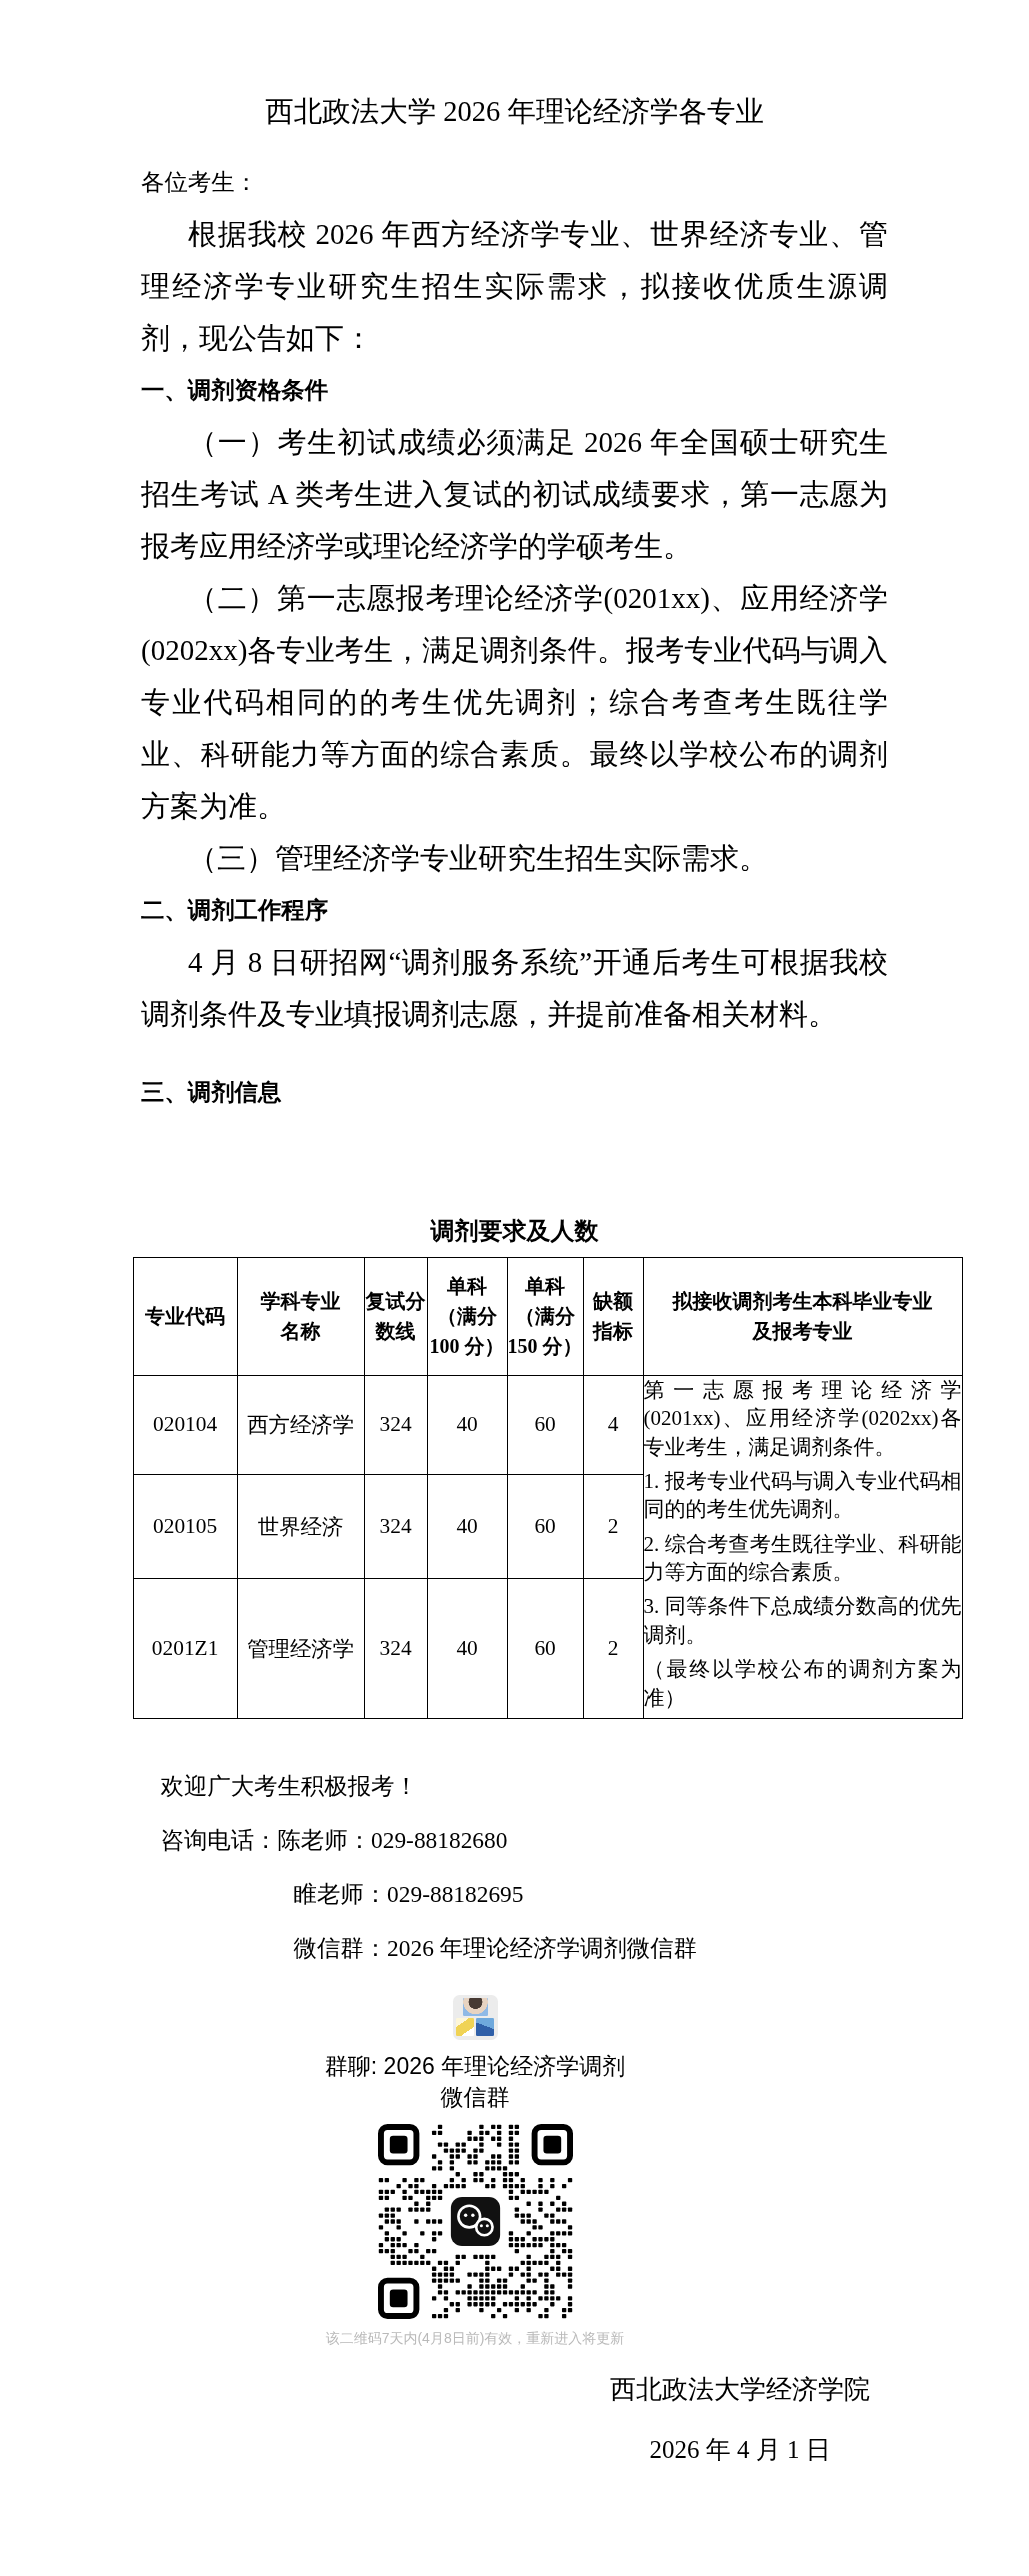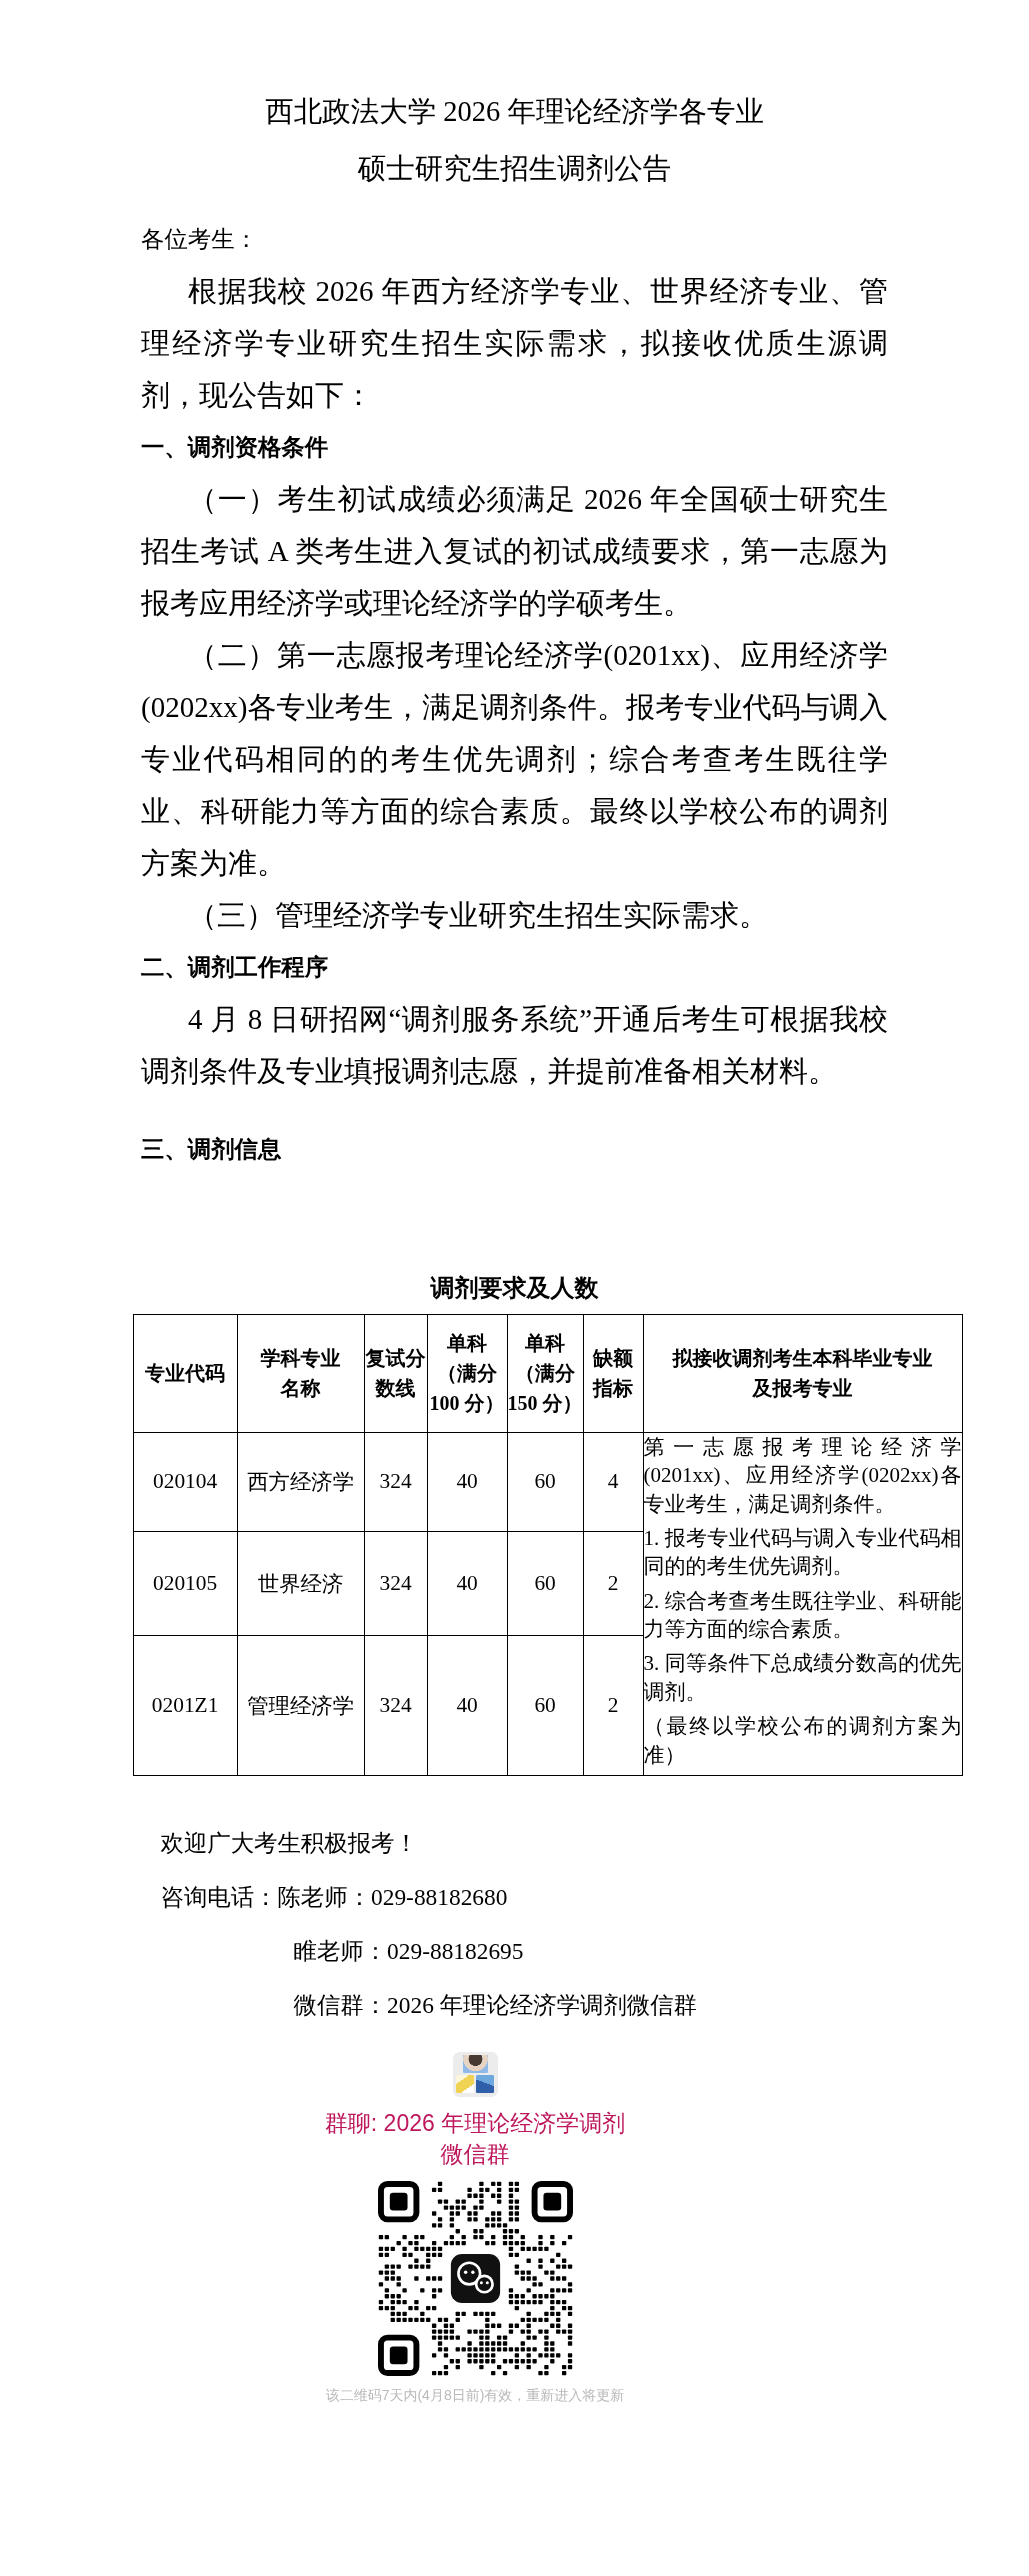--- a/index.html
+++ b/index.html
@@ -34,36 +34,35 @@
                font-family:"Liberation Sans","DejaVu Sans",sans-serif;}
   .avatar{width:45px;height:45px;background:#ececec;border-radius:6.5px;display:flex;flex-direction:column;
           align-items:center;justify-content:center;gap:1.9px;}
   .avatar-top{width:25px;height:18px;border-radius:1.3px;
      background:radial-gradient(circle at 50% 22%,#473a33 0 36%,#e7d3c1 38% 64%,#8fb9e6 66%);}
   .avatar-bottom{display:flex;gap:1.9px;}
   .avatar-b1{width:18px;height:18px;border-radius:1.3px;
      background:linear-gradient(145deg,#fdf6d8 0 30%,#f0d355 30% 70%,#ffffff 70%);}
   .avatar-b2{width:18px;height:18px;border-radius:1.3px;
      background:linear-gradient(200deg,#6ea8dc 0 45%,#2f5fa8 45%);}
-  .group-name{margin-top:11.7px;font-size:23px;font-weight:500;line-height:30.5px;color:#be185d;text-align:center;}
+  .group-name{margin-top:11.7px;font-size:23px;font-weight:500;line-height:30.5px;color:#000000;text-align:center;}
   .qr-wrap{margin-top:11.7px;}
   .qr-caption{margin:9px 0 0 0;font-size:14px;color:#b9b9b9;text-align:center;}
 
   .signature{margin:26px 18px 0 auto;width:max-content;text-align:center;}
   .sig-org{font-size:26px;line-height:31px;}
   .sig-date{font-size:25px;line-height:30px;margin-top:30px;}
 </style>
 </head>
 <body>
 
 <div class="page">
 
   <h1 class="title">
     <div>西北政法大学 2026 年理论经济学各专业</div>
-    <div>硕士研究生招生调剂公告</div>
   </h1>
 
   <p class="salutation">各位考生：</p>
   <p class="para">根据我校 2026 年西方经济学专业、世界经济专业、管理经济学专业研究生招生实际需求，拟接收优质生源调剂，现公告如下：</p>
 
   <h2 class="sec-heading">一、调剂资格条件</h2>
   <p class="para">（一）考生初试成绩必须满足 2026 年全国硕士研究生招生考试 A 类考生进入复试的初试成绩要求，第一志愿为报考应用经济学或理论经济学的学硕考生。</p>
   <p class="para">（二）第一志愿报考理论经济学(0201xx)、应用经济学(0202xx)各专业考生，满足调剂条件。报考专业代码与调入专业代码相同的的考生优先调剂；综合考查考生既往学业、科研能力等方面的综合素质。最终以学校公布的调剂方案为准。</p>
   <p class="para">（三）管理经济学专业研究生招生实际需求。</p>
 
@@ -533,15 +532,19 @@
           <circle cx="133.5" cy="139" r="2.6" fill="#fff"></circle>
           <circle cx="144.5" cy="139" r="2.6" fill="#fff"></circle>
           <circle cx="162" cy="157" r="12.5" fill="#111" stroke="#fff" stroke-width="4"></circle>
           <circle cx="157.5" cy="155" r="2.3" fill="#fff"></circle>
           <circle cx="166.5" cy="155" r="2.3" fill="#fff"></circle>
         </svg>
     </div>
     <p class="qr-caption">该二维码7天内(4月8日前)有效，重新进入将更新</p>
   </div>
 
+  <div class="signature">
+    <div class="sig-org">西北政法大学经济学院</div>
+    <div class="sig-date">2026 年 4 月 1 日</div>
+  </div>
 
 </div>
 
 
 </body></html>

